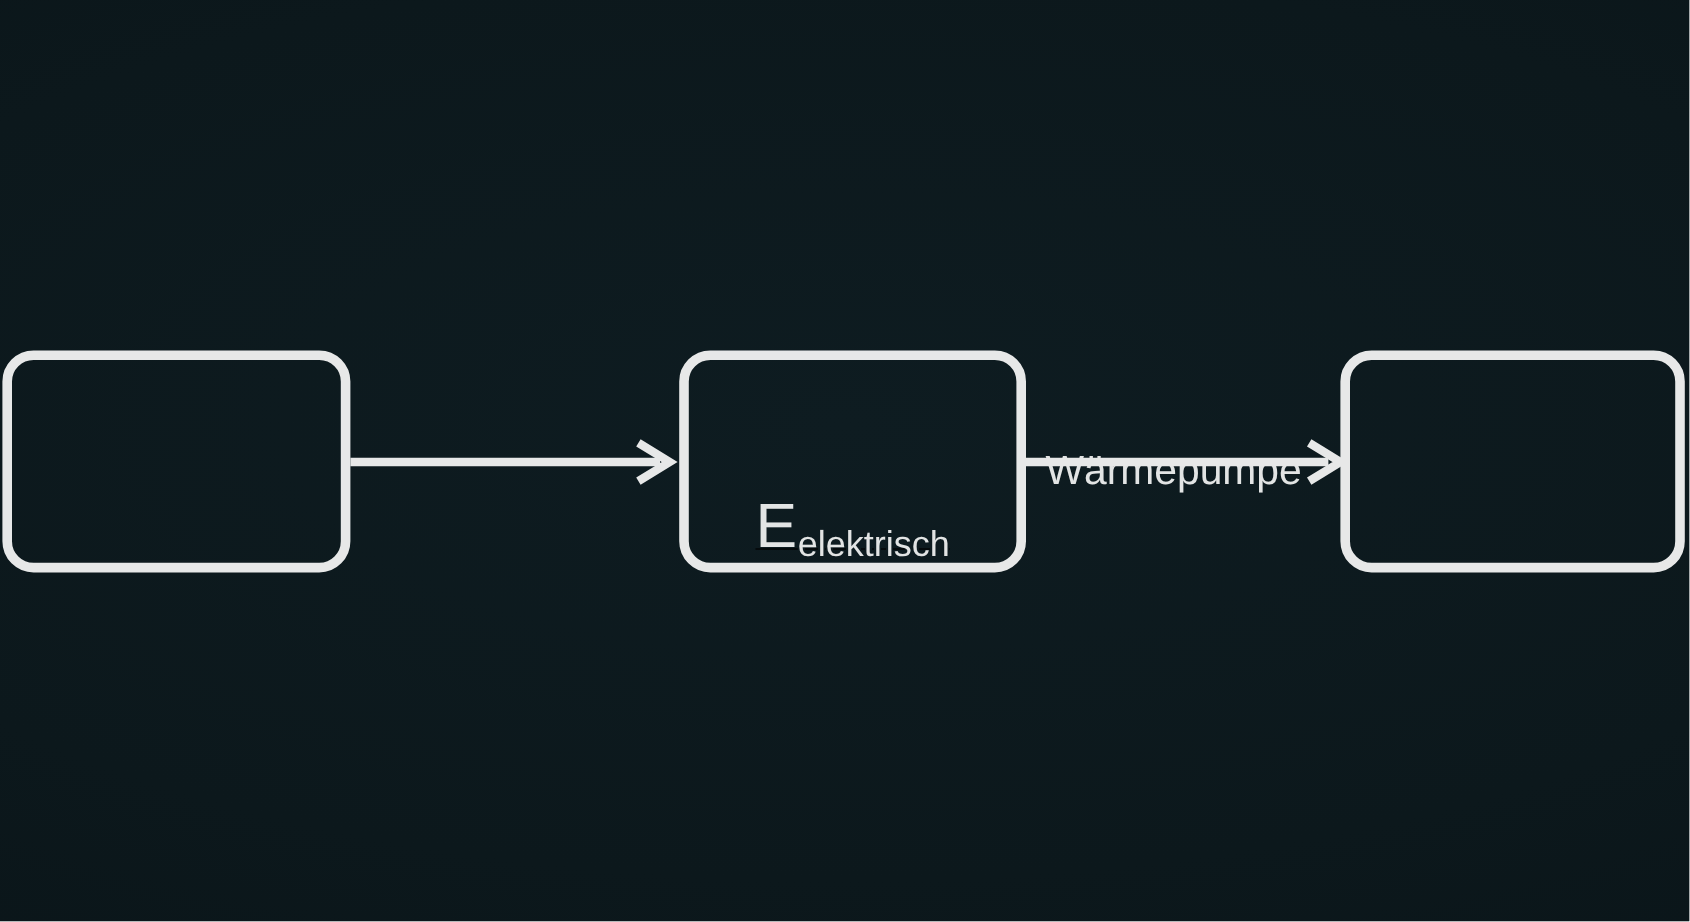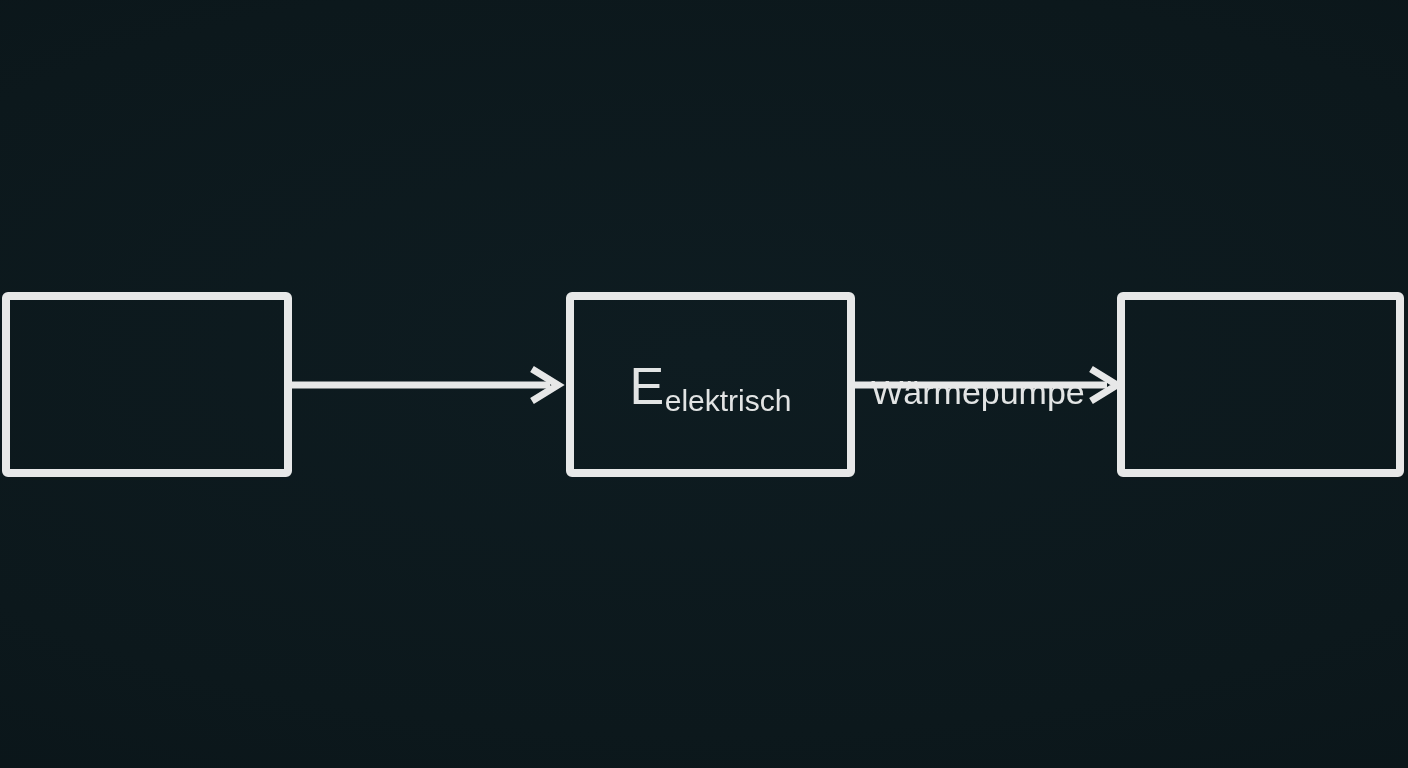--- a/index.html
+++ b/index.html
@@ -15,24 +15,25 @@
   }
   .canvas {
     position: relative;
     width: 1408px; height: 768px;
     background: radial-gradient(ellipse 120% 90% at 50% 46%,
                 #0e1c21 0%, var(--background) 55%, #091317 100%);
   }
   .node-box {
     position: absolute;
     border: 8px solid var(--stroke);
-    border-radius: 6px;
+    border-radius: 26px;
     display: flex;
-    align-items: center;
+    align-items: flex-end;
     justify-content: center;
+    text-decoration: underline;
   }
   .box-left   { left: 2px;    top: 292px; width: 290px; height: 185px; }
   .box-middle { left: 566px;  top: 292px; width: 289px; height: 185px; }
   .box-right  { left: 1117px; top: 292px; width: 287px; height: 185px; }
   .energy-label {
     color: var(--text);
     white-space: nowrap;
     line-height: 1;
     padding-top: 6px;
   }

